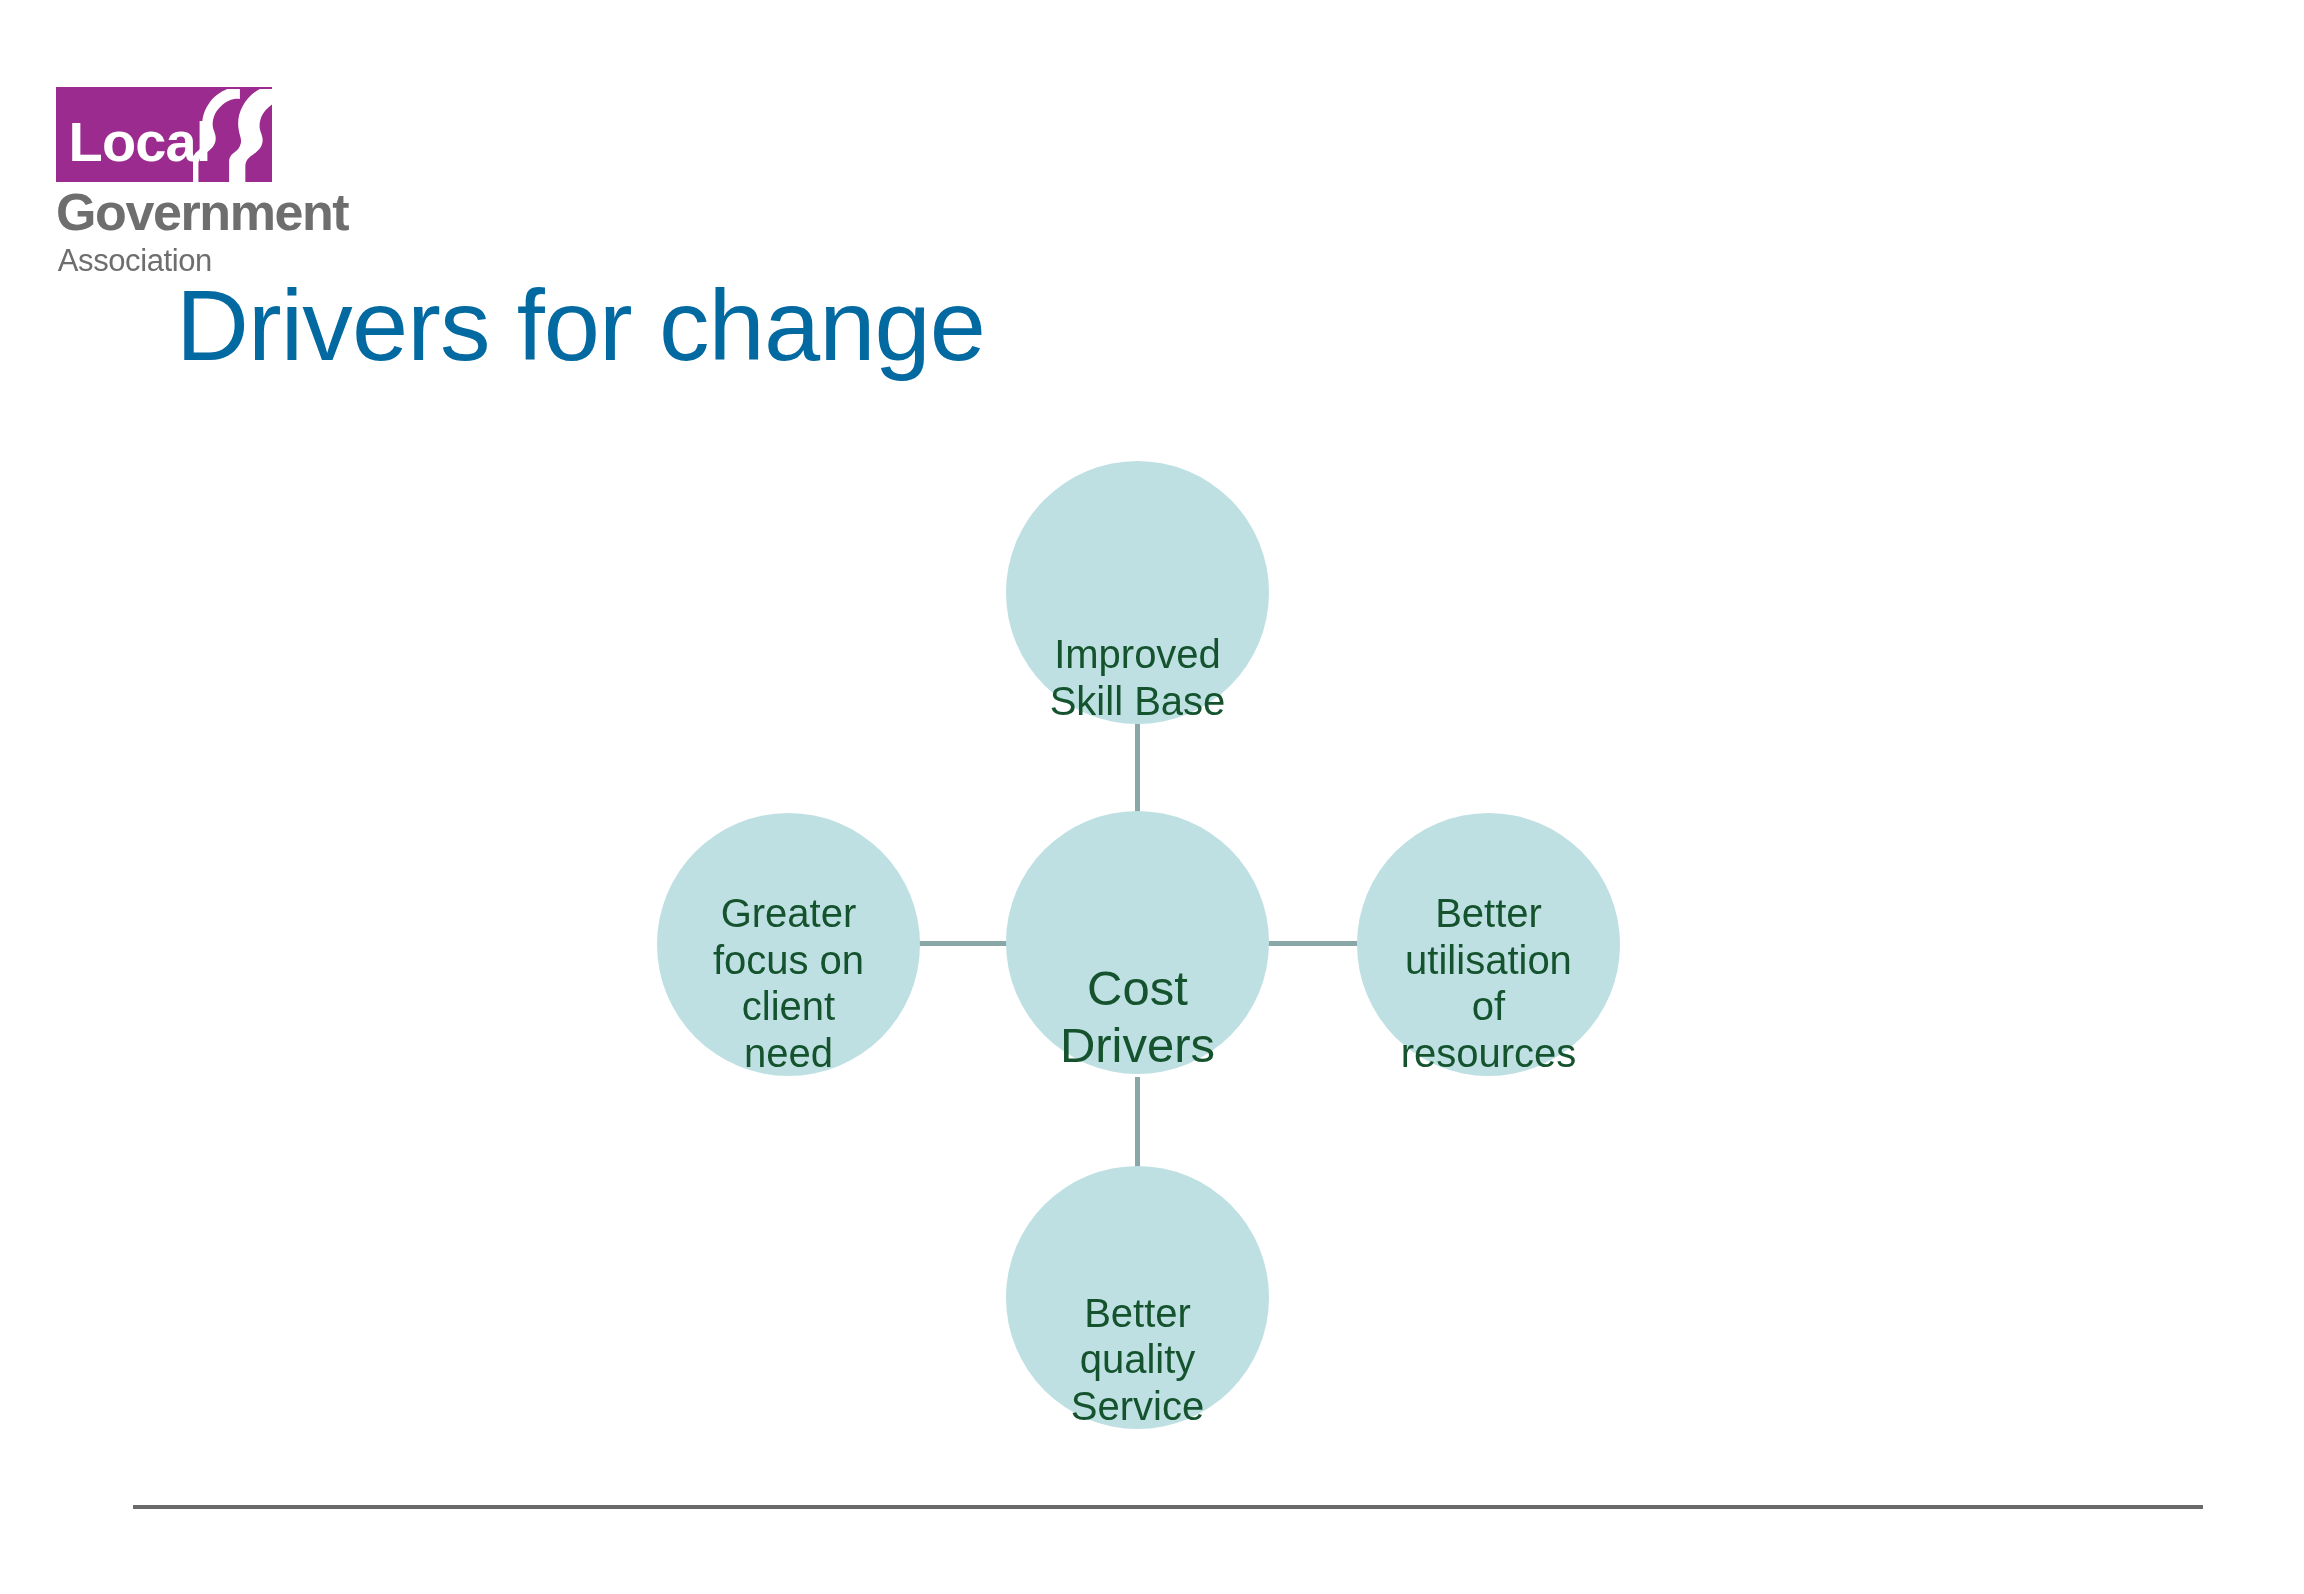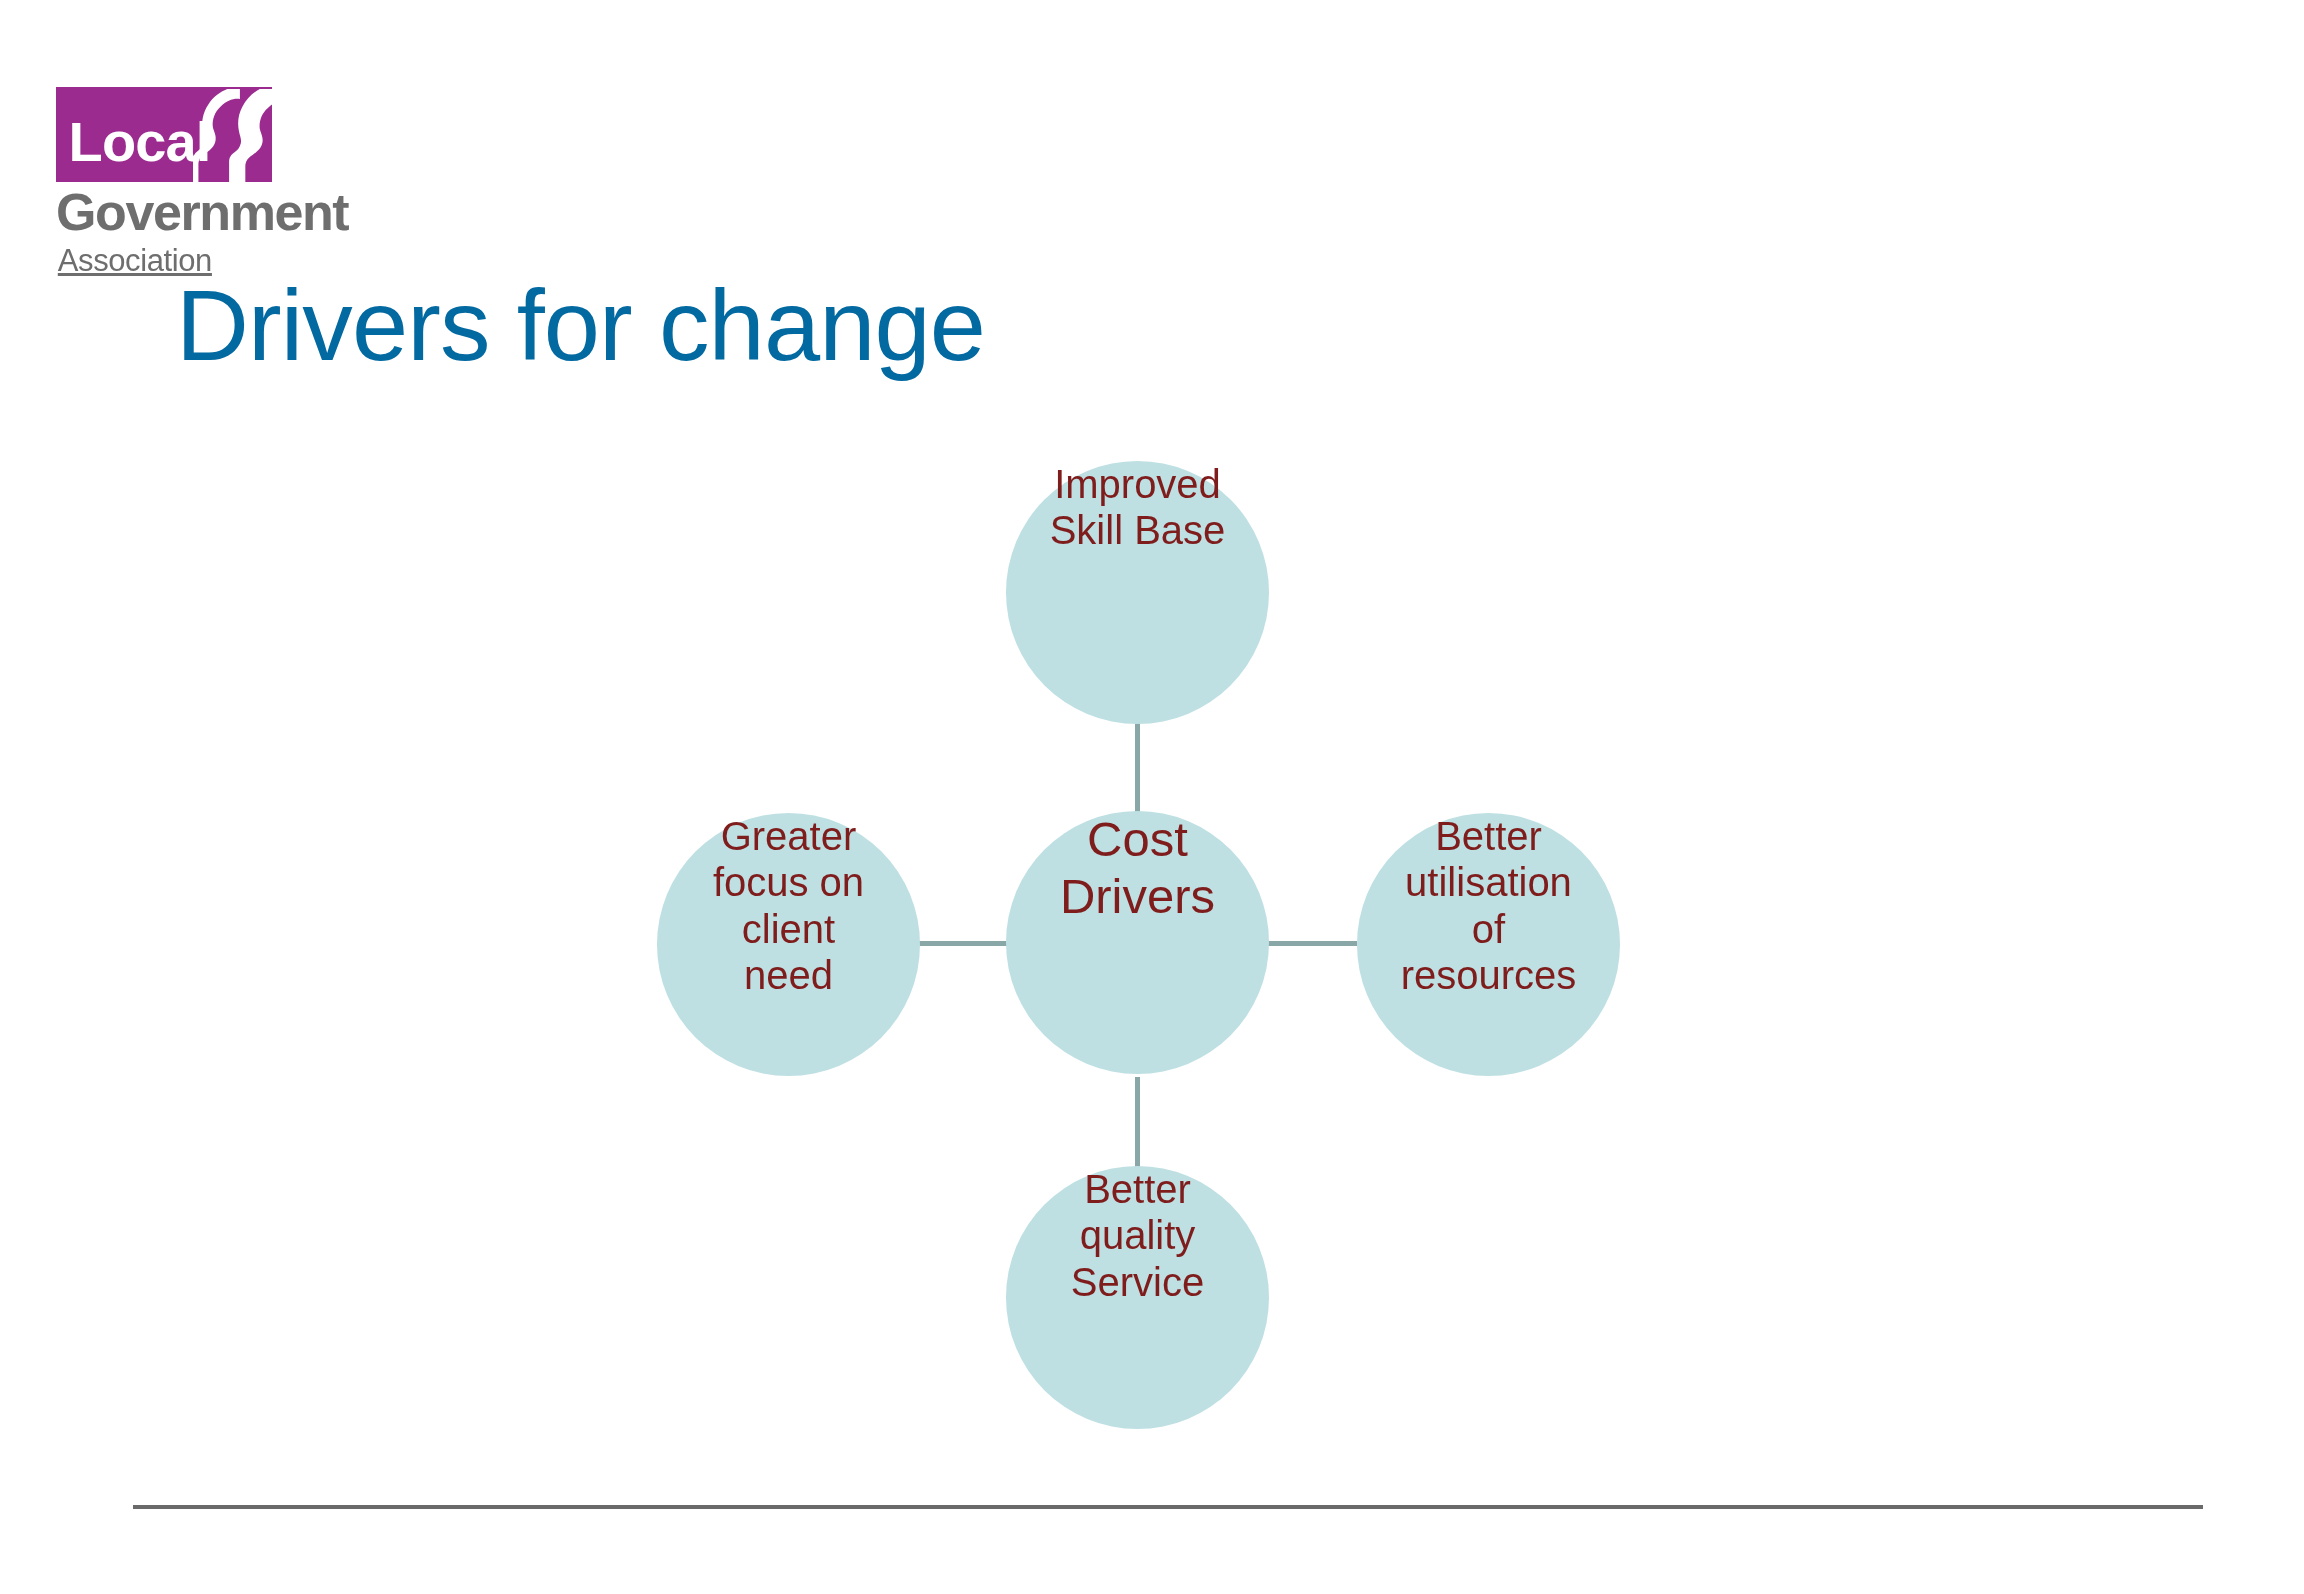--- a/index.html
+++ b/index.html
@@ -65,21 +65,20 @@
   .logo-association {
     position: absolute;
     left: 1.8px;
     top: 158px;
     color: #6E6E6E;
     font-size: 31px;
     font-weight: 400;
     line-height: 1;
     letter-spacing: -0.4px;
     font-family: "Liberation Sans", sans-serif;
-    text-decoration: underline;
   }
 
   
   .slide-title {
     position: absolute;
     left: 176px;
     top: 270px;
     font-size: 101px;
     font-weight: 400;
     color: #0369a1;
@@ -102,24 +101,24 @@
     background: #8AA7A8;
   }
   .conn-v { width: 4.5px; }
   .conn-h { height: 4.5px; }
 
   .node {
     position: absolute;
     border-radius: 50%;
     background: #BEE0E3;
     display: flex;
-    align-items: flex-start;
+    align-items: flex-end;
     justify-content: center;
     text-align: center;
-    color: #7f1d1d;
+    color: #14532d;
     box-sizing: border-box;
   }
   .node-label {
     display: block;
     white-space: pre-line;
     line-height: 1.16;
     font-family: "Liberation Sans", sans-serif;
   }
   .node-center .node-label { font-size: 49px; }
   .node-top .node-label { font-size: 40px; }

